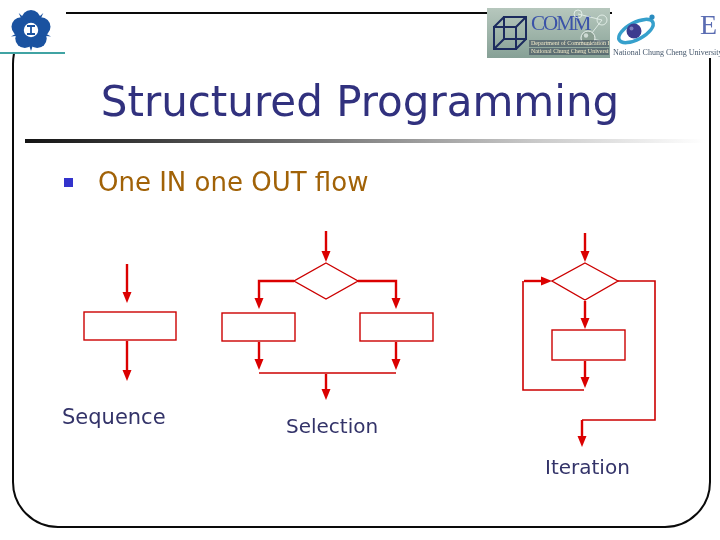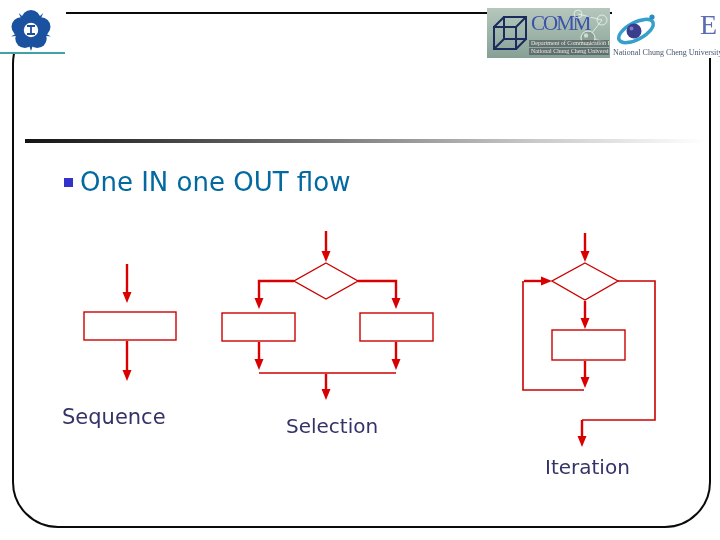--- a/index.html
+++ b/index.html
@@ -34,21 +34,21 @@
   
   .page-title{position:absolute;left:20px;top:77px;width:680px;text-align:center;
     font-size:42px;color:var(--title-color,#31317e);}
   .title-rule{position:absolute;left:25px;top:139px;width:680px;height:4px;
     background:linear-gradient(90deg,#141414 0%,#6e6e6e 40%,#c9c9c9 75%,rgba(255,255,255,0) 100%);}
   
   .bullet-row{position:absolute;left:64px;display:flex;align-items:flex-start;}
   .bullet-row.r1{top:167px;}
   .bullet-row.r2{top:212px;}
   .bullet-square{width:9px;height:9px;margin-top:11px;background:var(--bullet-color,#3333cc);flex:none;}
-  .bullet-text{margin-left:7px;font-size:26px;line-height:30px;color:#0369a1;}
+  .bullet-text{margin-left:25px;font-size:26px;line-height:30px;color:#a16207;}
   
   .flow-svg{position:absolute;left:0;top:0;}
   .fl-shape{stroke:var(--flow-line,#cc0000);stroke-width:1.4;fill:#fff;}
   .fl-conn{stroke:var(--flow-line,#cc0000);stroke-width:1.6;fill:none;}
   .fl-stem{stroke:var(--flow-arrow,#db0000);stroke-width:2.4;fill:none;}
   .fl-head{fill:var(--flow-arrow,#db0000);stroke:none;}
   
   .flow-label{position:absolute;font-size:20px;color:var(--label-color,#333369);}
   .lbl-sequence{left:62px;top:405px;font-size:21px;text-align:right;}
   .lbl-selection{left:286px;top:414px;}
@@ -109,20 +109,21 @@
     <svg class="ee-atom" width="46" height="44" viewBox="0 0 46 44">
       <ellipse cx="22" cy="24" rx="19" ry="8.5" fill="none" stroke="#36a0cc" stroke-width="3.5" transform="rotate(-28 22 24)"></ellipse>
       <circle cx="20" cy="24" r="7.5" fill="#3c3c8e"></circle>
       <circle cx="17.5" cy="21.5" r="2" fill="#9a9ad0" opacity=".7"></circle>
       <circle cx="38" cy="10" r="2.6" fill="#2a8cc0"></circle>
     </svg>
     <div class="ee-title">EE</div>
     <div class="ee-subtitle">National Chung Cheng University</div>
   </div>
 
+  <div class="page-title">Structured Programming</div>
   <div class="title-rule"></div>
 
   <div class="bullet-row r1">
     <span class="bullet-square"></span>
     <span class="bullet-text">One IN one OUT flow</span>
   </div>
 
   <svg class="flow-svg" width="720" height="540" viewBox="0 0 720 540">
 
     <g>

